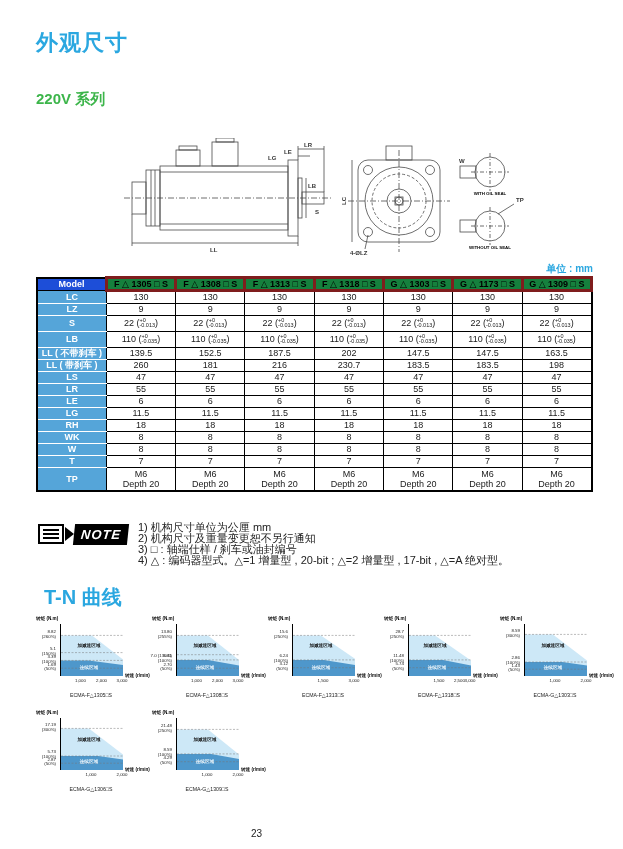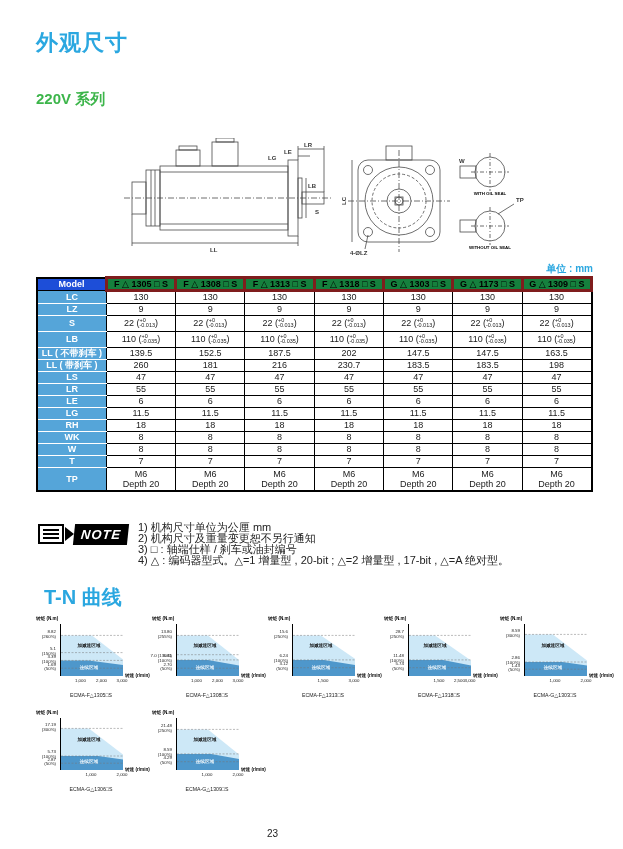--- a/index.html
+++ b/index.html
@@ -47,21 +47,21 @@
   .ch-plot { position:absolute; left:26px; top:8px; width:62px; height:52px; border-left:1.6px solid #000; border-bottom:1.6px solid #000; }
   .ch-yticks { position:absolute; left:0; top:8px; width:23px; height:52px; }
   .ch-ytick { position:absolute; right:1px; width:22px; text-align:right; font-size:4.4px; line-height:4.8px; color:#222; }
   .ch-xticks { position:absolute; left:26px; top:62px; width:62px; height:6px; }
   .ch-xtick { position:absolute; width:18px; text-align:center; font-size:4.4px; color:#222; }
   .ch-xlab { position:absolute; left:91px; top:57px; font-size:4.6px; font-weight:bold; color:#000; white-space:nowrap; }
   .ch-accel { position:absolute; font-size:4.6px; font-weight:bold; color:#111; transform:translateX(-50%); white-space:nowrap; }
   .ch-cont { position:absolute; font-size:4.6px; font-weight:bold; color:#eaf5fc; transform:translateX(-50%); white-space:nowrap; }
   .ch-caption { position:absolute; left:0; top:76px; width:114px; text-align:center; font-size:5.2px; color:#222; }
 
-  .pagenum { position:absolute; left:16px; bottom:10px; width:513px; text-align:center; font-size:10px; color:#222; }
+  .pagenum { position:absolute; left:0; bottom:10px; width:513px; text-align:center; font-size:10px; color:#222; }
 </style>
 </head>
 <body>
 
 <div id="page">
 
   <div class="h1">外观尺寸</div>
   <div class="h2"><span>220V</span> <span class="suffix">系列</span></div>
 
   <svg class="drawing" viewBox="0 0 430 122">

